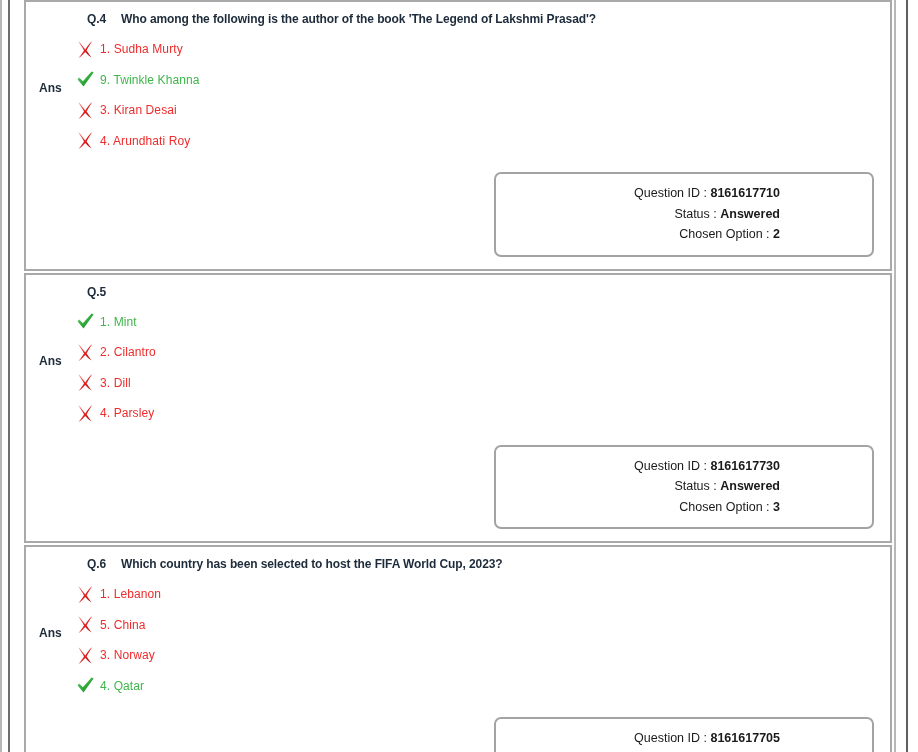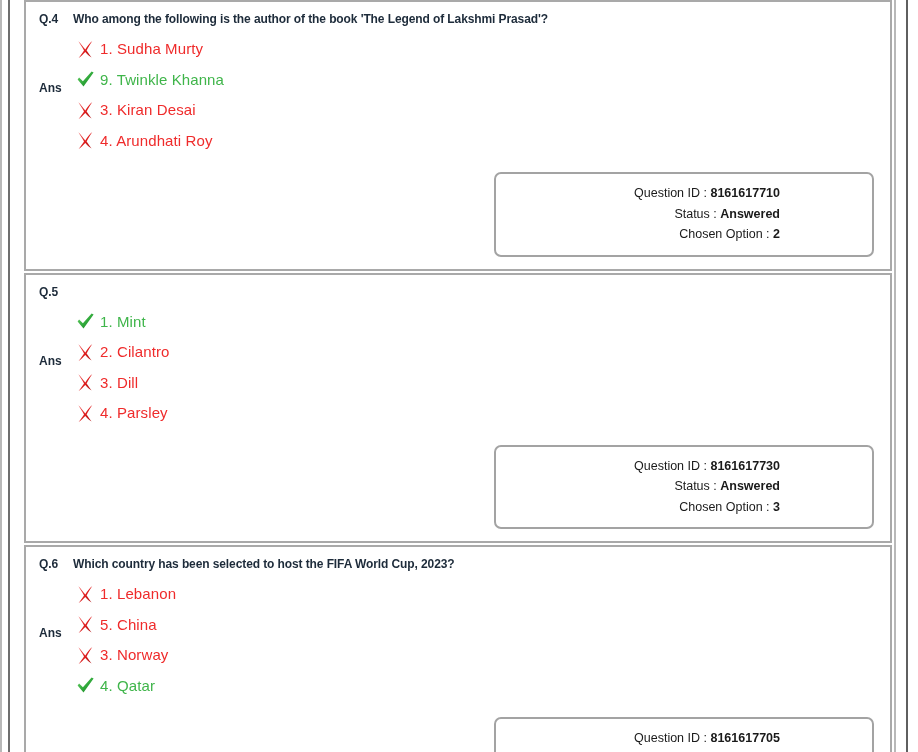--- a/index.html
+++ b/index.html
@@ -48,20 +48,21 @@
     border-bottom-width: 2px;
     background: #ffffff;
     padding: 8px 0 0 0;
   }
   .qblock + .qblock { margin-top: 2px; }
 
   .q-head {
     display: flex;
     align-items: center;
     padding: 2px 10px 0 13px;
+    margin-left: 48px;
   }
   .q-num {
     font-size: 12px;
     font-weight: bold;
     color: #1d2b3a;
     min-width: 34px;
     flex: none;
     line-height: 15px;
     letter-spacing: -0.1px;
   }
@@ -97,21 +98,21 @@
   .mark {
     width: 24px;
     flex: none;
     display: flex;
     align-items: center;
     justify-content: center;
     margin-right: 3px;
   }
   .mark svg { display: block; }
   .opt-text {
-    font-size: 15px;
+    font-size: 12px;
     line-height: 16px;
     letter-spacing: 0.1px;
   }
   .opt-wrong .opt-text { color: #ef2b2b; }
   .opt-right .opt-text { color: #3fb54a; }
 
   
   .meta-wrap {
     display: flex;
     justify-content: flex-end;

